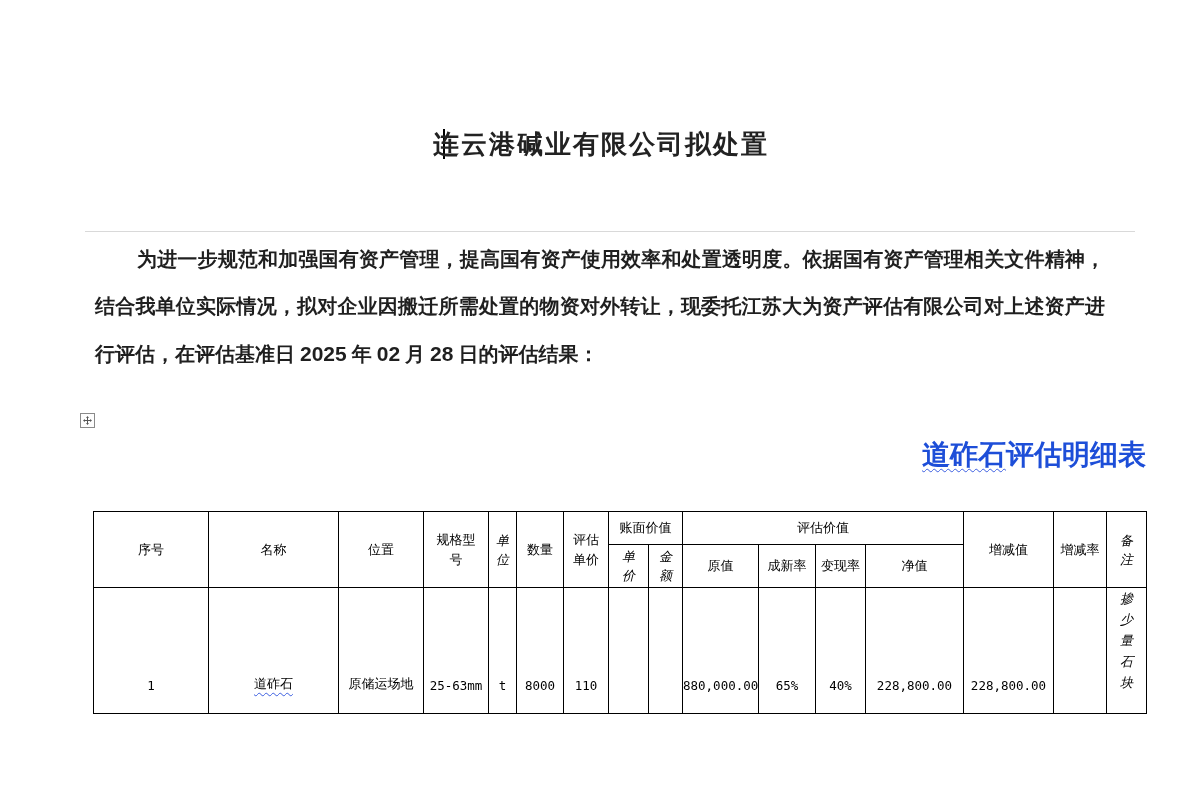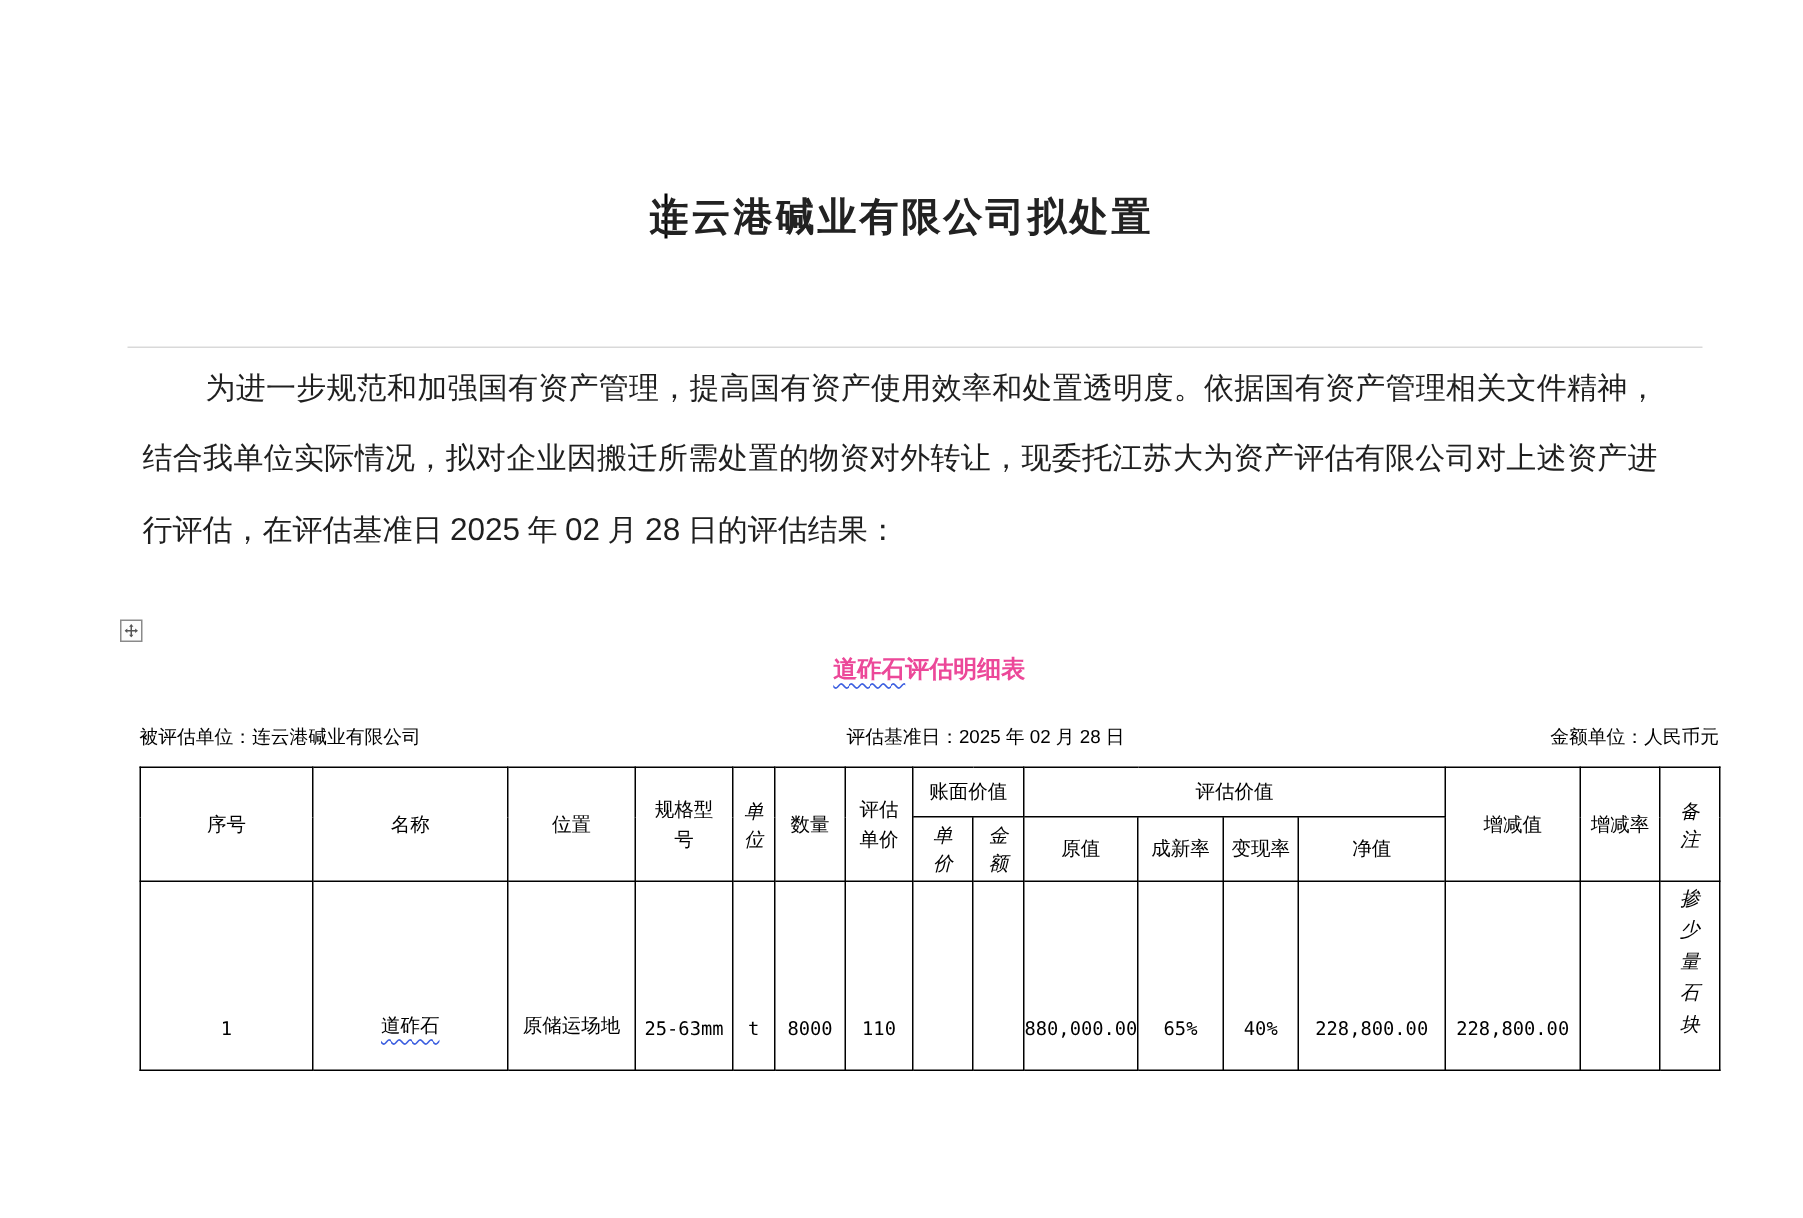--- a/index.html
+++ b/index.html
@@ -13,30 +13,30 @@
   
   .title-line{left:0;right:0;text-align:center;font-weight:bold;font-size:26px;color:#222;}
   .title1{top:127px;letter-spacing:2px;}
   .title2{top:171px;letter-spacing:5px;}
 
   
   .divider{left:85px;top:231px;width:1050px;height:1px;background:#d9d9d9;}
 
   
   .intro{left:95px;top:236px;width:1010px;font-size:20px;line-height:47px;
-         text-align:justify;text-indent:42px;color:#1f1f1f;margin:0;}
+         text-align:justify;text-indent:42px;color:#1f1f1f;margin:0;font-weight:bold;}
   .intro .num{font-family:"Liberation Sans","DejaVu Sans",sans-serif;font-size:21px;}
 
   
   .handle{left:80px;top:413px;width:13px;height:13px;border:1px solid #8a8a8a;background:#fdfdfd;
           display:flex;align-items:center;justify-content:center;cursor:move;}
 
   
-  .tbl-title{left:93px;top:436px;width:1053px;text-align:center;
-             font-size:16px;font-weight:bold;color:#ec4899;}
+  .tbl-title{left:93px;top:436px;width:1053px;text-align:right;
+             font-size:28px;font-weight:bold;color:#1d4ed8;}
   .wavy{text-decoration-line:underline;text-decoration-style:wavy;
         text-decoration-color:#3c5fe0;text-decoration-thickness:1px;text-underline-offset:4px;}
 
   
   .meta{left:93px;top:483px;width:1053px;display:flex;justify-content:space-between;
         font-family:"Liberation Sans","DejaVu Sans",sans-serif;font-size:12.5px;color:#000;}
 
   
   table.eval{position:absolute;left:93px;top:511px;width:1053px;border-collapse:collapse;
              table-layout:fixed;font-family:"Liberation Sans","DejaVu Sans",sans-serif;
@@ -70,25 +70,20 @@
   <p class="abs intro"><span>为进一步规范和加强国有资产管理，提高国有资产使用效率和处置透明度。依据国有资产管理相关文件精神，结合我单位实际情况，拟对企业因搬迁所需处置的物资对外转让，现委托江苏大为资产评估有限公司对上述资产进行评估，在评估基准日 </span><span class="num">2025</span><span> 年 </span><span class="num">02</span><span> 月 </span><span class="num">28</span><span> 日的评估结果：</span></p>
 
   <div class="abs handle">
     <svg width="9" height="9" viewBox="0 0 10 10">
       <path d="M5 0 L6.6 2.1 H5.55 V4.45 H7.9 V3.4 L10 5 L7.9 6.6 V5.55 H5.55 V7.9 H6.6 L5 10 L3.4 7.9 H4.45 V5.55 H2.1 V6.6 L0 5 L2.1 3.4 V4.45 H4.45 V2.1 H3.4 Z" fill="#555"></path>
     </svg>
   </div>
 
   <div class="abs tbl-title"><span class="wavy">道砟石</span><span>评估明细表</span></div>
 
-  <div class="abs meta">
-    <span>被评估单位：连云港碱业有限公司</span>
-    <span>评估基准日：2025 年 02 月 28 日</span>
-    <span>金额单位：人民币元</span>
-  </div>
 
   <table class="eval">
     <colgroup>
       <col style="width:115px">
         <col style="width:130px">
         <col style="width:85px">
       <col style="width:65px">
         <col style="width:28px">
         <col style="width:47px">
       <col style="width:45px">

